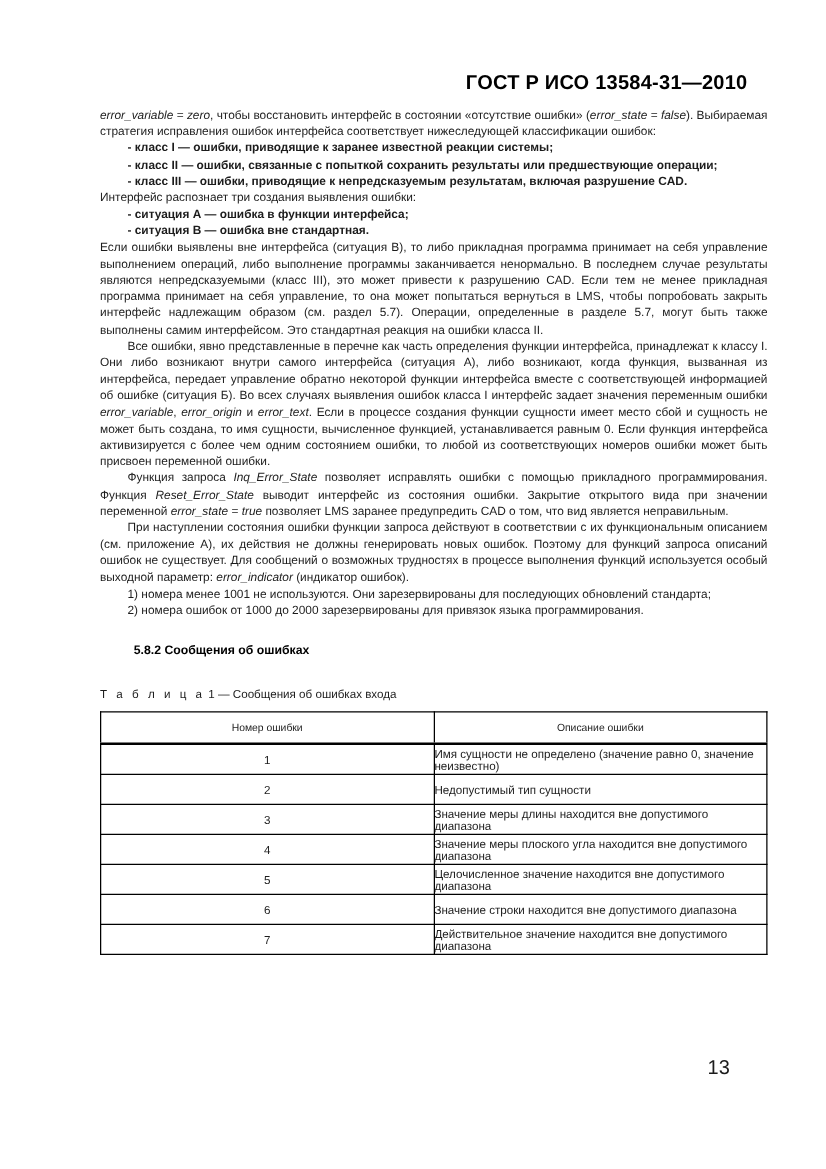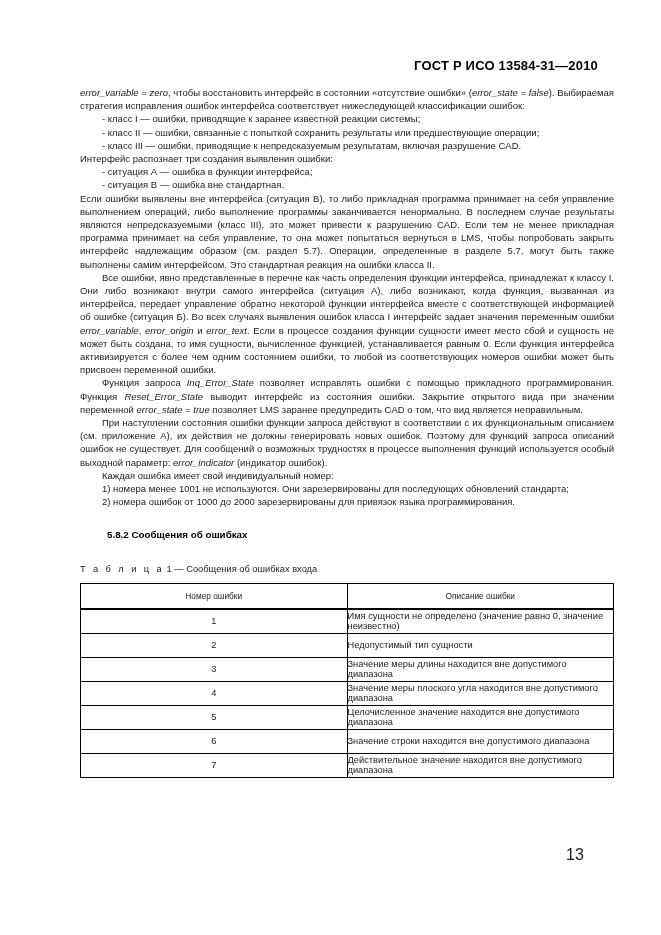--- a/index.html
+++ b/index.html
@@ -19,21 +19,21 @@
     background: #ffffff;
     overflow: hidden;
     box-sizing: border-box;
   }
   .header {
     position: absolute;
     top: 58px;
     left: 64px;
     width: 534px;
     text-align: right;
-    font-size: 13px;
+    font-size: 16px;
     font-weight: bold;
     letter-spacing: 0.2px;
     color: #000;
   }
   .body-col {
     position: absolute;
     top: 86px;
     left: 80px;
     width: 534px;
   }
@@ -45,20 +45,21 @@
     text-justify: inter-word;
     color: #1c1c1c;
     hyphens: manual;
   }
   p.para.indent {
     text-indent: 22px;
   }
   p.para.dash {
     padding-left: 22px;
     text-indent: 0;
+    font-weight: bold;
   }
   p.para.num {
     padding-left: 0;
     text-indent: 22px;
   }
   .it {
     font-style: italic;
   }
   .section-head {
     margin: 5px;
@@ -154,21 +155,20 @@
     </p>
 
     <p class="para indent">
       Функция запроса <span class="it">Inq_Error_State</span> позволяет исправлять ошибки с помощью прикладного программирования. Функция <span class="it">Reset_Error_State</span> выводит интерфейс из состояния ошибки. Закрытие открытого вида при значении переменной <span class="it">error_state</span> = <span class="it">true</span> позволяет LMS заранее предупредить CAD о том, что вид является неправильным.
     </p>
 
     <p class="para indent">
       При наступлении состояния ошибки функции запроса действуют в соответствии с их функциональным описанием (см. приложение А), их действия не должны генерировать новых ошибок. Поэтому для функций запроса описаний ошибок не существует. Для сообщений о возможных трудностях в процессе выполнения функций используется особый выходной параметр: <span class="it">error_indicator</span> (индикатор ошибок).
     </p>
 
-    <p class="para indent">Каждая ошибка имеет свой индивидуальный номер:</p>
     <p class="para num">1) номера менее 1001 не используются. Они зарезервированы для последующих обновлений стандарта;</p>
     <p class="para num">2) номера ошибок от 1000 до 2000 зарезервированы для привязок языка программирования.</p>
 
     <p class="section-head">5.8.2 Сообщения об ошибках</p>
 
     <p class="table-caption">
       <span class="sp">Т а б л и ц а</span><span> 1 — Сообщения об ошибках входа</span>
     </p>
 
     <table class="err">

